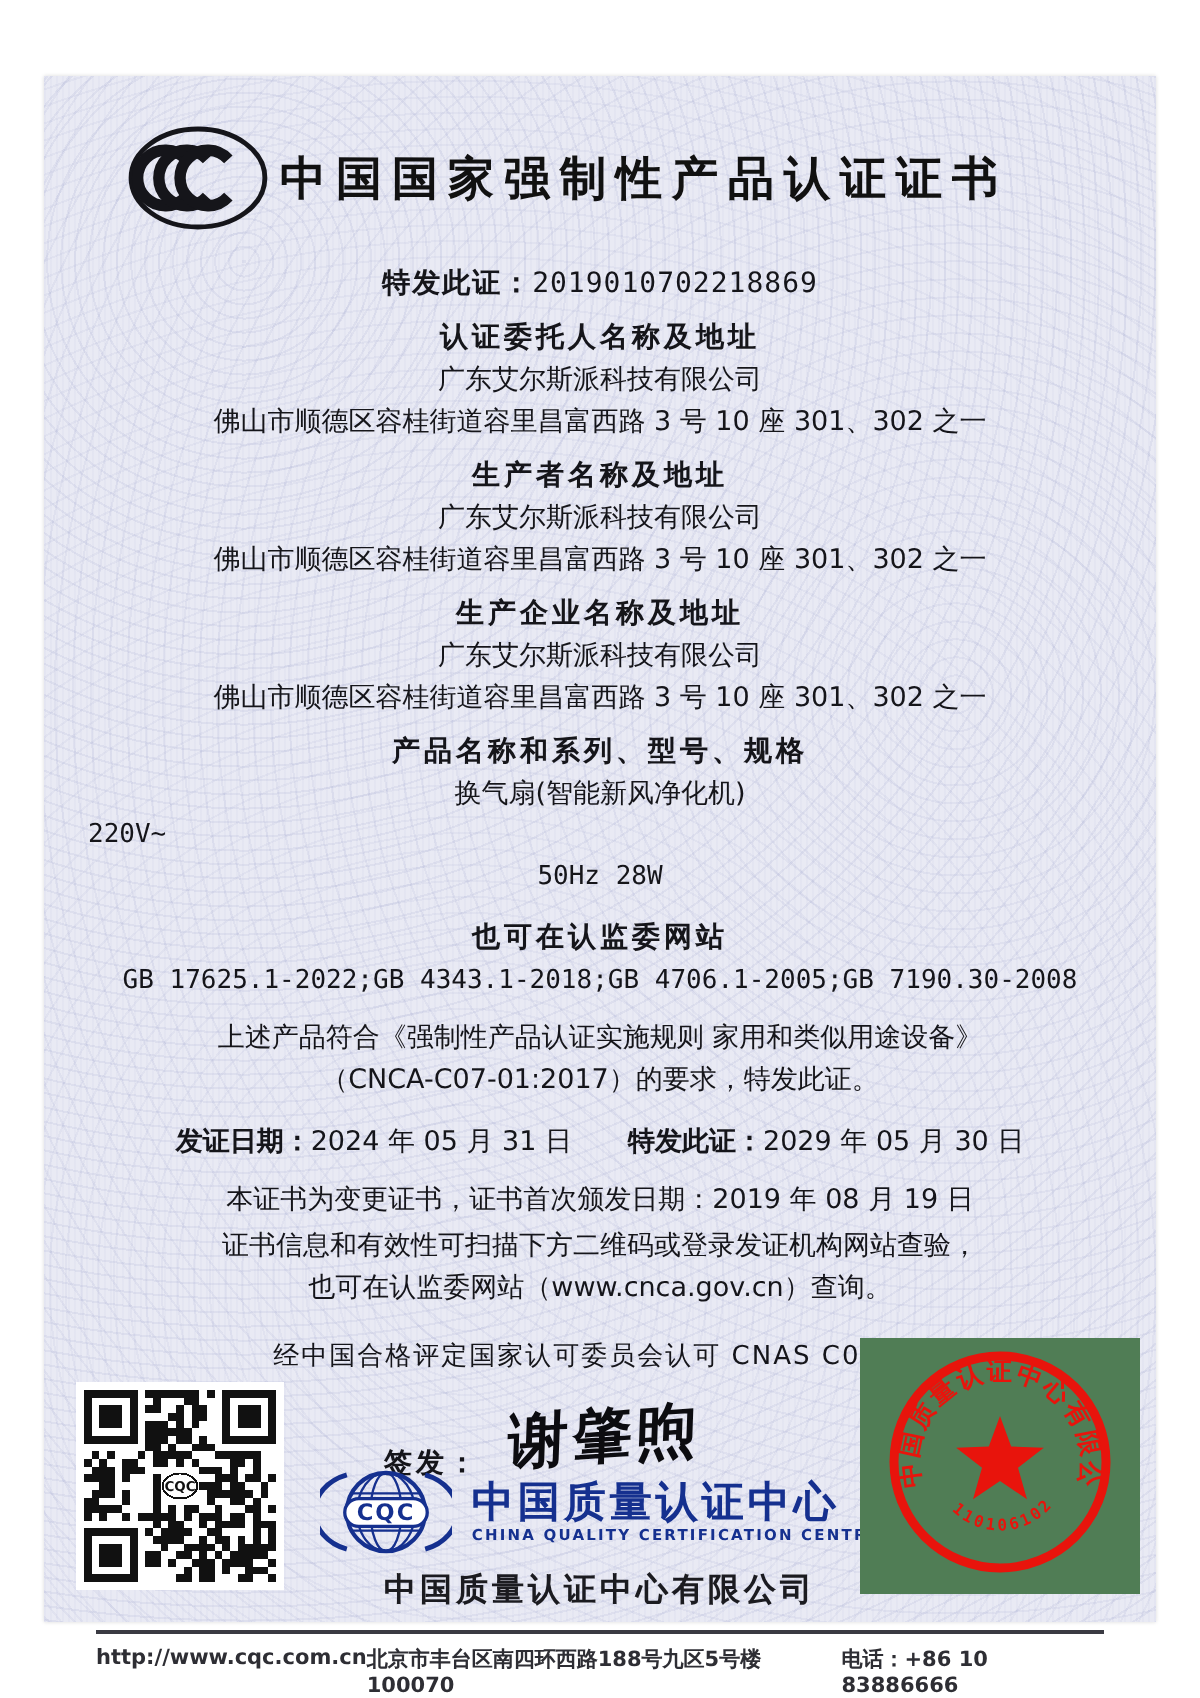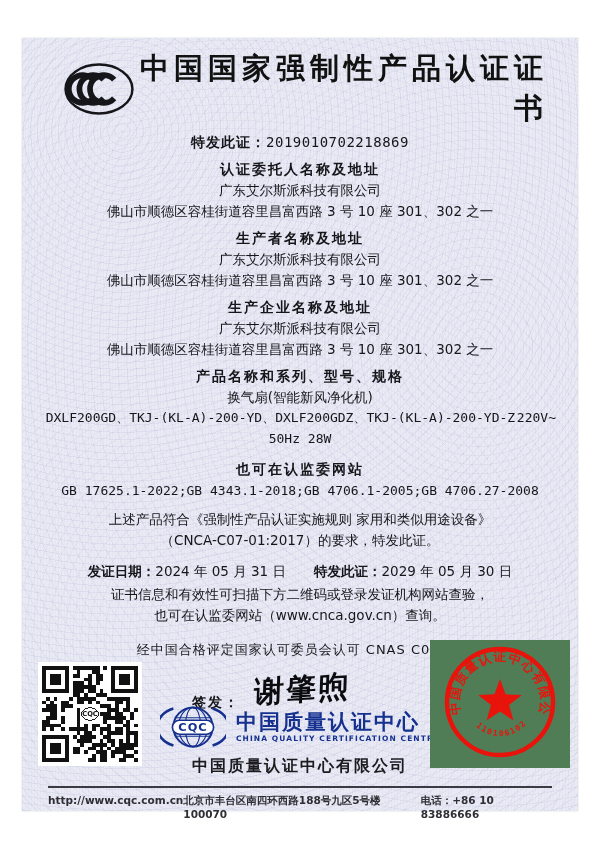--- a/index.html
+++ b/index.html
@@ -12,21 +12,21 @@
     background-image:
       repeating-radial-gradient(circle at 18% 12%, rgba(150,156,200,.14) 0 1px, transparent 1px 7px),
       repeating-radial-gradient(circle at 82% 40%, rgba(150,156,200,.12) 0 1px, transparent 1px 9px),
       repeating-radial-gradient(circle at 38% 78%, rgba(150,156,200,.10) 0 1px, transparent 1px 8px),
       repeating-linear-gradient(90deg, rgba(160,166,210,.07) 0 1px, transparent 1px 3px);
     box-shadow:0 0 2px rgba(0,0,0,.15);
   }
 
   .header { display:flex; align-items:center; padding:16px 30px 0 36px; height:86px; }
   .ccc-logo { width:82px; height:62px; flex:0 0 auto; }
-  .title { flex:1; text-align:right; font-size:29px; font-weight:700; letter-spacing:5px; color:#111; }
+  .title { flex:1; text-align:left; font-size:23px; font-weight:700; letter-spacing:5px; color:#111; }
 
   .line { text-align:center; line-height:21px; font-size:13.5px; }
   .heading { font-weight:700; font-size:14px; letter-spacing:2px; margin-top:6px; }
   .certno { margin-top:8px; font-size:14px; }
   .certno .lbl { font-weight:700; letter-spacing:1px; }
   .certno .val { font-family:"DejaVu Sans Mono",monospace; letter-spacing:.5px; }
   .mono { font-family:"DejaVu Sans Mono",monospace; font-size:13px; letter-spacing:0; }
 
   .model-row { display:flex; align-items:center; padding:0 22px; line-height:20px; }
   .model-row .models { flex:1; text-align:center; }
@@ -85,35 +85,35 @@
     <div class="line">广东艾尔斯派科技有限公司</div>
     <div class="line">佛山市顺德区容桂街道容里昌富西路 3 号 10 座 301、302 之一</div>
 
     <div class="line heading">生产企业名称及地址</div>
     <div class="line">广东艾尔斯派科技有限公司</div>
     <div class="line">佛山市顺德区容桂街道容里昌富西路 3 号 10 座 301、302 之一</div>
 
     <div class="line heading">产品名称和系列、型号、规格</div>
     <div class="line">换气扇(智能新风净化机)</div>
     <div class="model-row">
-      <span class="models mono">DXLF200GD、TKJ-(KL-A)-200-YD、DXLF200GDZ、TKJ-(KL-A)-200-YD-Z</span>
       <span class="mono">220V~</span>
     </div>
     <div class="line mono">50Hz 28W</div>
 
     <div class="line heading" style="margin-top:10px">也可在认监委网站</div>
-    <div class="line mono">GB 17625.1-2022;GB 4343.1-2018;GB 4706.1-2005;GB 4706.27-2008</div>
+    <div class="line mono">GB 17625.1-2022;GB 4343.1-2018;GB 4706.1-2005;GB 7190.30-2008</div>
 
     <div class="line conf">上述产品符合《强制性产品认证实施规则 家用和类似用途设备》</div>
     <div class="line">（CNCA-C07-01:2017）的要求，特发此证。</div>
 
     <div class="line dates">
       <span class="lbl">发证日期：</span><span>2024 年 05 月 31 日</span><span class="gap"></span><span class="lbl">特发此证：</span><span>2029 年 05 月 30 日</span>
     </div>
 
+    <div class="line" style="margin-top:8px">本证书为变更证书，证书首次颁发日期：2019 年 08 月 19 日</div>
     <div class="line" style="margin-top:2px">证书信息和有效性可扫描下方二维码或登录发证机构网站查验，</div>
     <div class="line">也可在认监委网站（www.cnca.gov.cn）查询。</div>
 
     <div class="bottom">
       <div class="accred">经中国合格评定国家认可委员会认可 CNAS C001-P</div>
 
       <div class="qr">
           <svg viewBox="0 0 100 100" shape-rendering="crispEdges">
             <rect x="32" y="0" width="4" height="4" fill="#111"></rect>
             <rect x="36" y="0" width="4" height="4" fill="#111"></rect>

